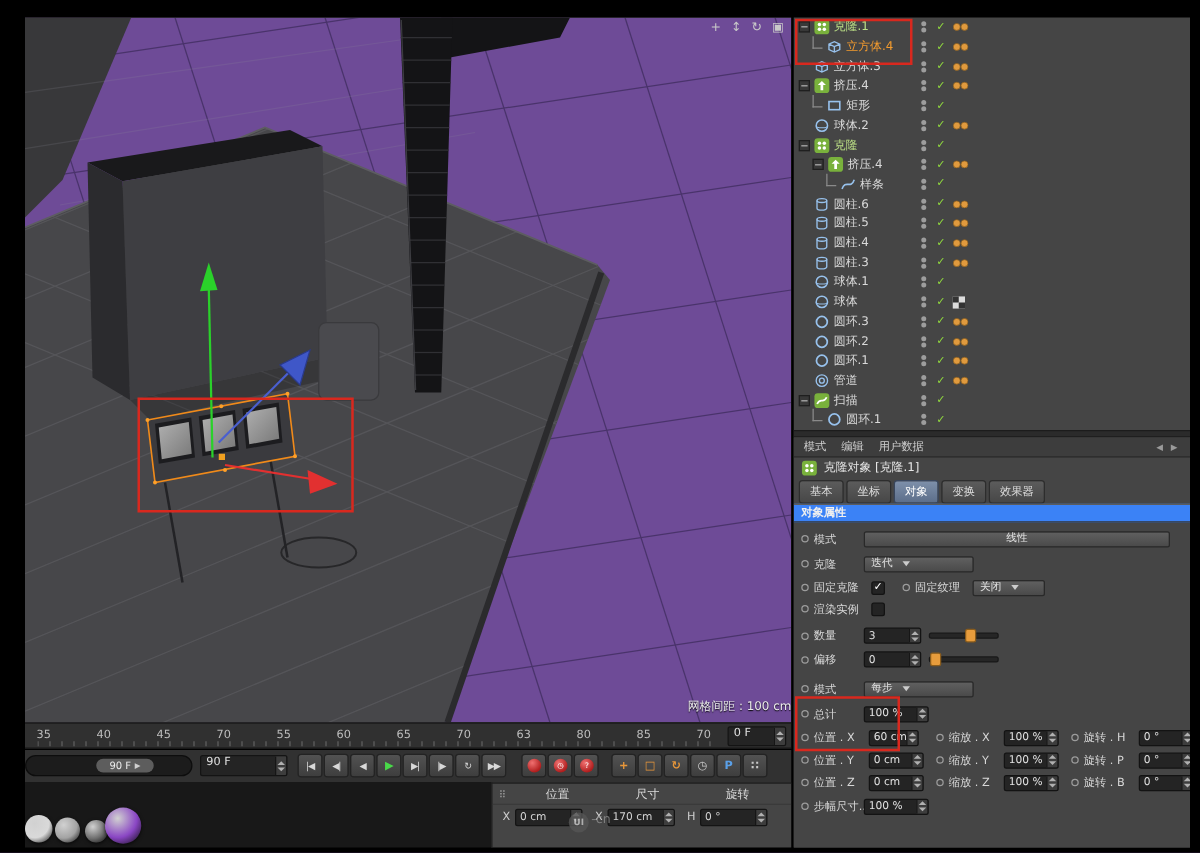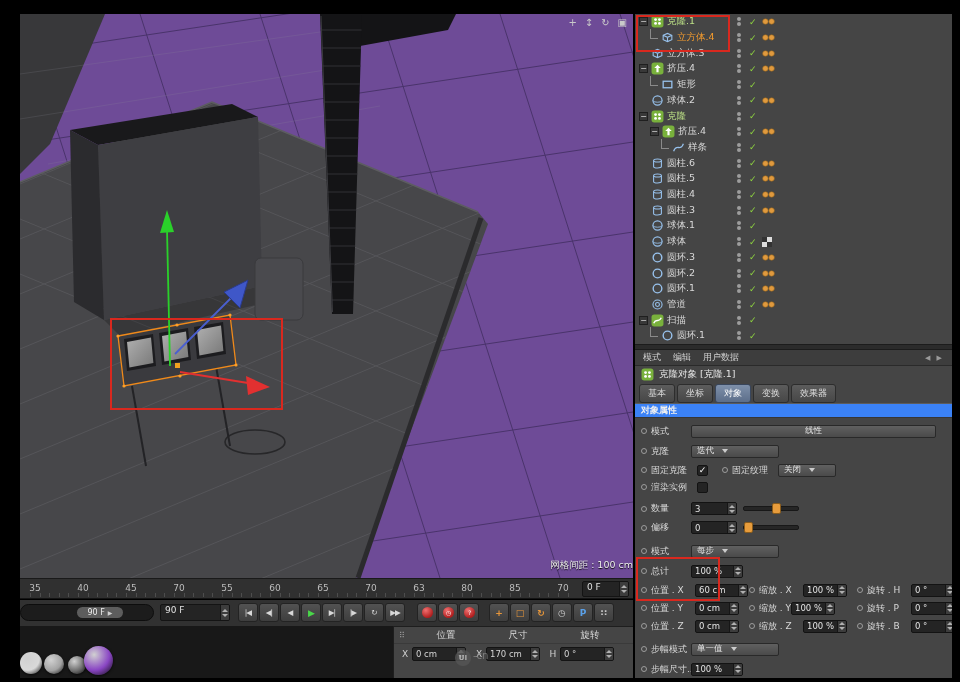--- a/index.html
+++ b/index.html
@@ -900,21 +900,21 @@
               <span class="steppers">
                 <i class="u"></i>
                 <i class="d"></i>
               </span>
             </span>
           </div>
           <div class="am-row am-triple">
             <span class="cell">
               <i class="adot"></i>
               <span class="alab" style="width:44px">位置 . X</span>
-              <span class="fld" style="width:53px">
+              <span class="fld" style="width:40px">
                 <span class="fval">60 cm</span>
                 <span class="steppers">
                   <i class="u"></i>
                   <i class="d"></i>
                 </span>
               </span>
             </span>
             <span class="cell">
               <i class="adot"></i>
               <span class="alab" style="width:44px">缩放 . X</span>
@@ -945,21 +945,21 @@
               <span class="fld" style="width:44px">
                 <span class="fval">0 cm</span>
                 <span class="steppers">
                   <i class="u"></i>
                   <i class="d"></i>
                 </span>
               </span>
             </span>
             <span class="cell">
               <i class="adot"></i>
-              <span class="alab" style="width:32px">缩放 . Y</span>
+              <span class="alab" style="width:44px">缩放 . Y</span>
               <span class="fld" style="width:44px">
                 <span class="fval">100 %</span>
                 <span class="steppers">
                   <i class="u"></i>
                   <i class="d"></i>
                 </span>
               </span>
             </span>
             <span class="cell">
               <i class="adot"></i>
@@ -1001,28 +1001,20 @@
               <span class="alab" style="width:44px">旋转 . B</span>
               <span class="fld" style="width:44px">
                 <span class="fval">0 °</span>
                 <span class="steppers">
                   <i class="u"></i>
                   <i class="d"></i>
                 </span>
               </span>
             </span>
           </div>
-          <div class="am-row am-dropdown" style="margin-top: 4px;">
-            <i class="adot"></i>
-            <span class="alab" style="width:40px">步幅模式</span>
-            <span class="dd" style="width:88px;">
-              <span>单一值</span>
-              <i class="dda"></i>
-            </span>
-          </div>
           <div class="am-row am-field">
             <i class="adot"></i>
             <span class="alab" style="width:40px">步幅尺寸...</span>
             <span class="fld" style="width:52px">
               <span class="fval">100 %</span>
               <span class="steppers">
                 <i class="u"></i>
                 <i class="d"></i>
               </span>
             </span>

